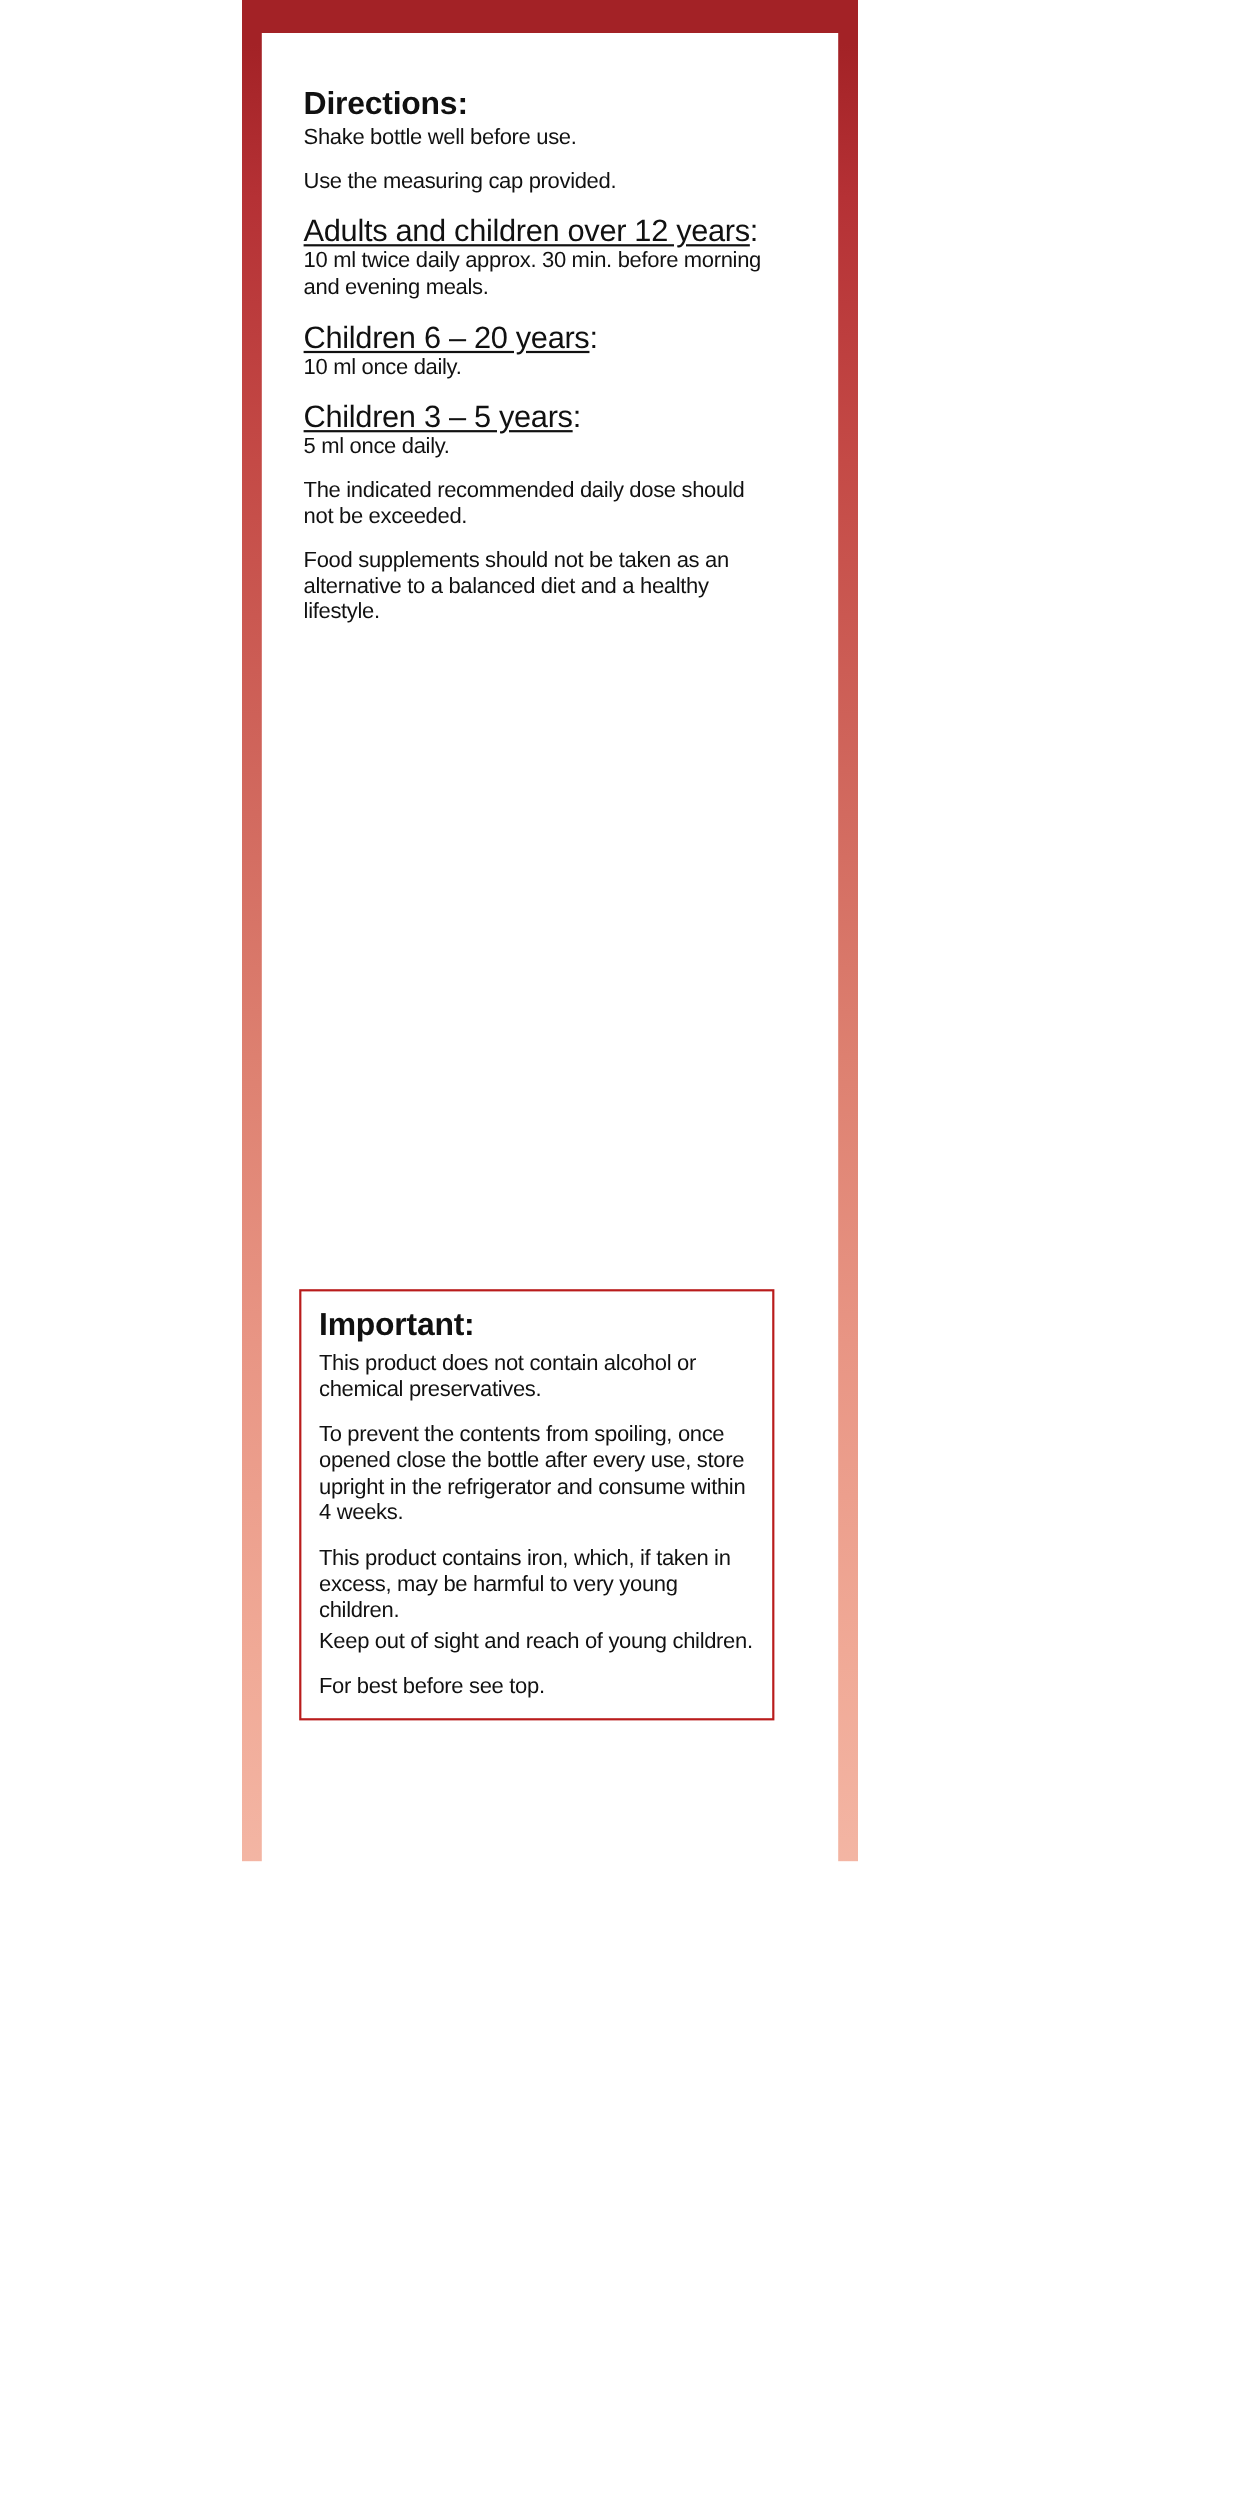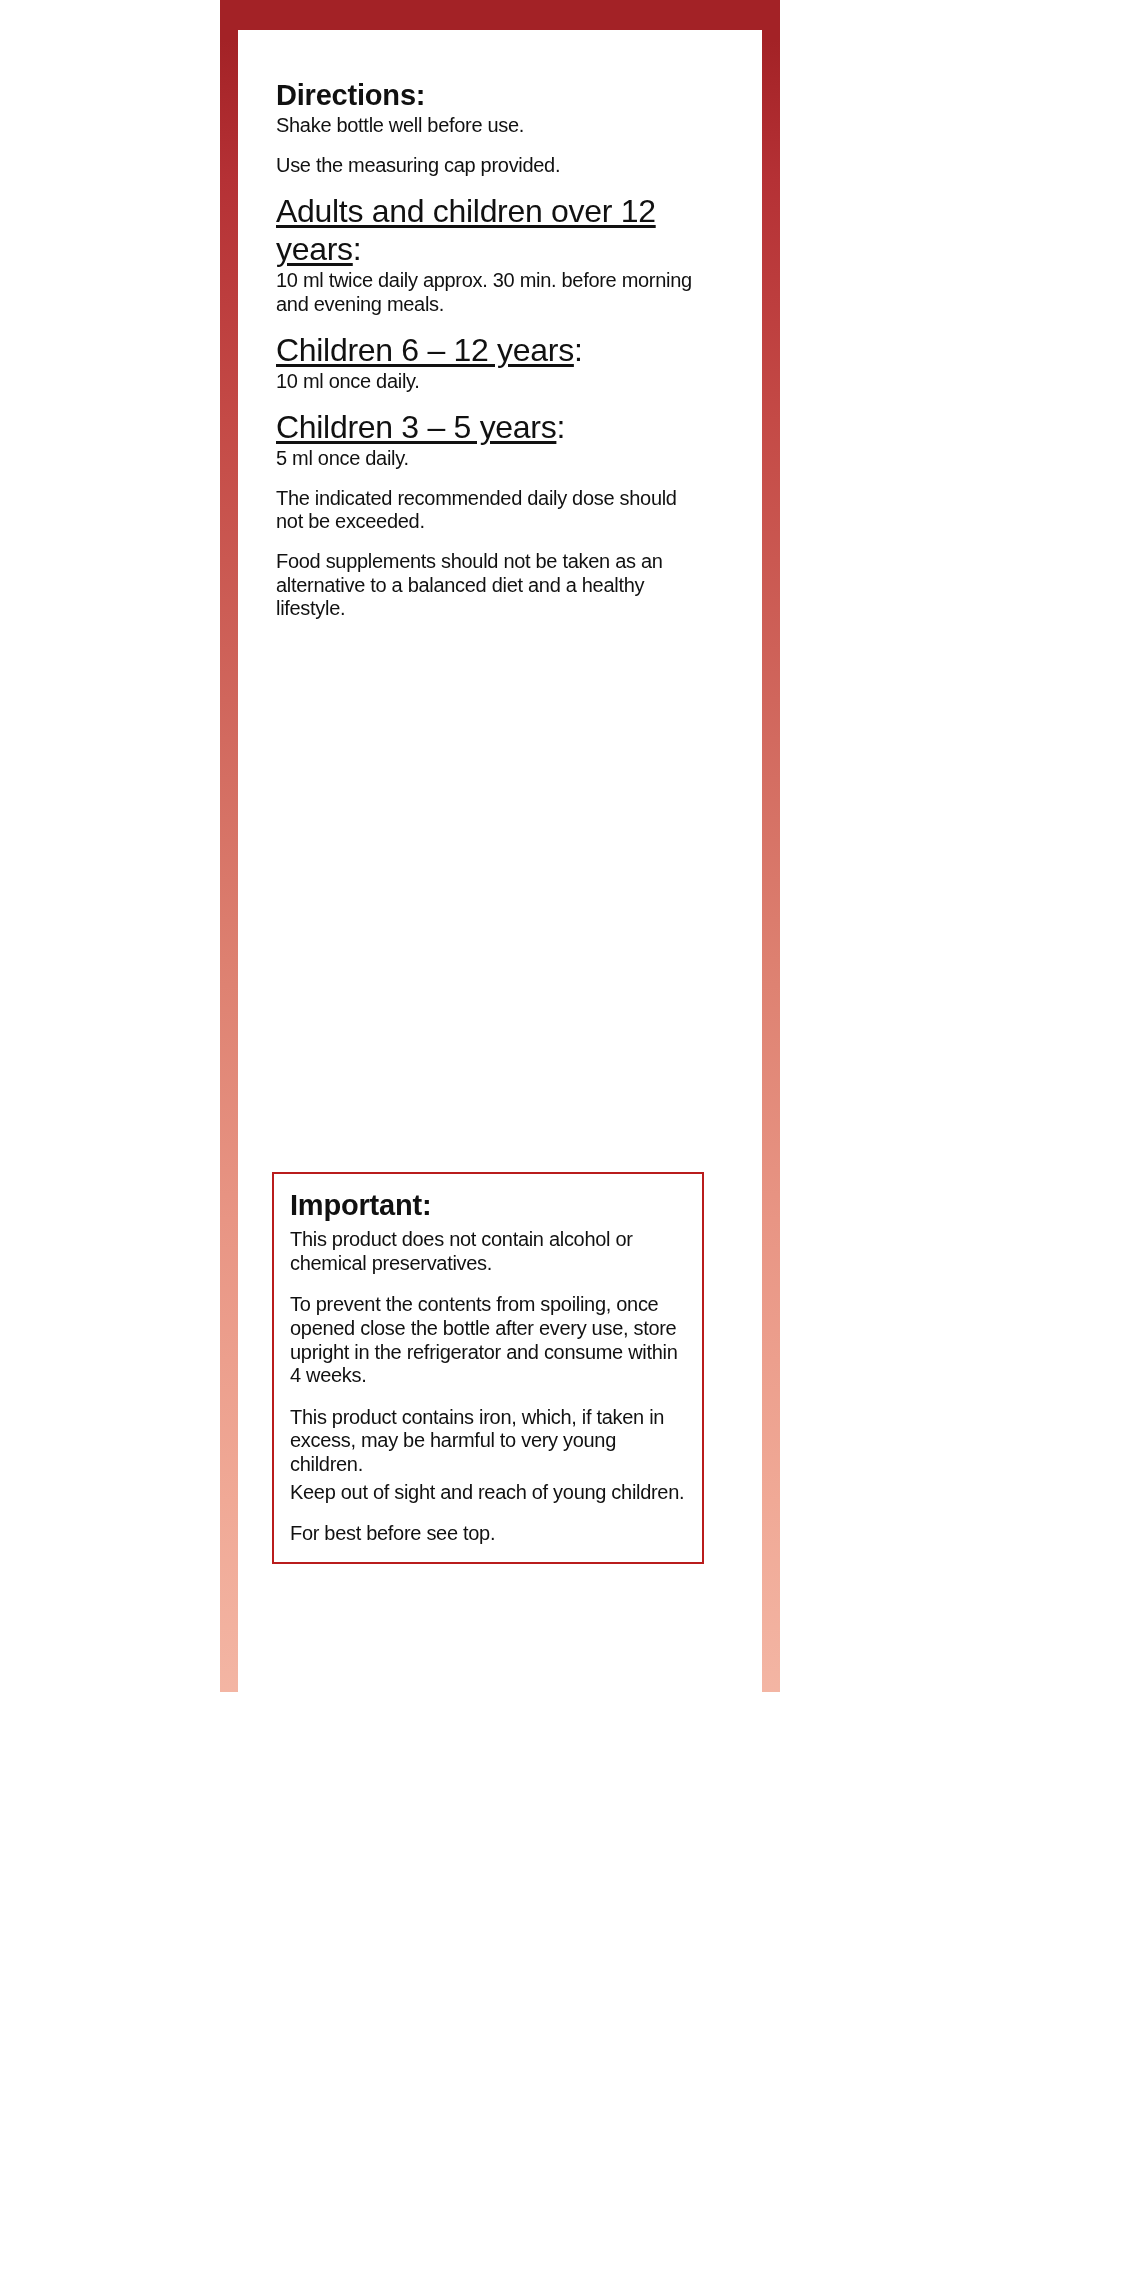--- a/index.html
+++ b/index.html
@@ -64,21 +64,21 @@
 
   .para {
     font-size: 20px;
     line-height: 1.18;
     color: #111111;
     margin: 0 0 16px 0;
     letter-spacing: -0.3px;
   }
 
   .sub-underline {
-    font-size: 32px;
+    font-size: 28px;
     line-height: 1.18;
     color: #111111;
     margin: 0;
     letter-spacing: -0.3px;
   }
   .sub-underline .u {
     text-decoration: underline;
     text-underline-offset: 3px;
   }
 
@@ -127,21 +127,21 @@
       <p class="para">Shake bottle well before use.</p>
 
       <p class="para">Use the measuring cap provided.</p>
 
       <div class="group">
         <p class="sub-underline"><span class="u">Adults and children over 12 years</span><span>:</span></p>
         <p class="para">10 ml twice daily approx. 30 min. before morning and evening meals.</p>
       </div>
 
       <div class="group">
-        <p class="sub-underline"><span class="u">Children 6 – 12 years</span><span>:</span></p>
+        <p class="sub-underline"><span class="u">Children 6 – 20 years</span><span>:</span></p>
         <p class="para">10 ml once daily.</p>
       </div>
 
       <div class="group">
         <p class="sub-underline"><span class="u">Children 3 – 5 years</span><span>:</span></p>
         <p class="para">5 ml once daily.</p>
       </div>
 
       <p class="para">The indicated recommended daily dose should not be exceeded.</p>
 

